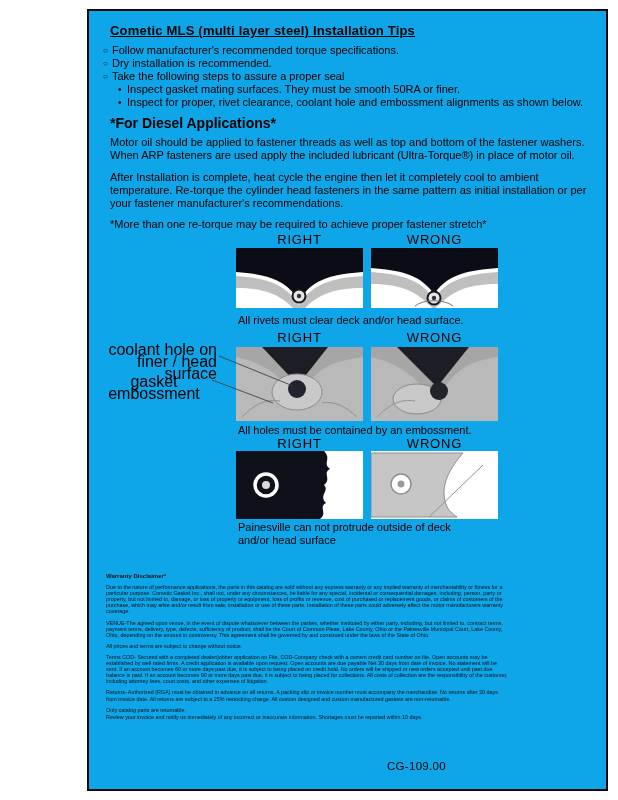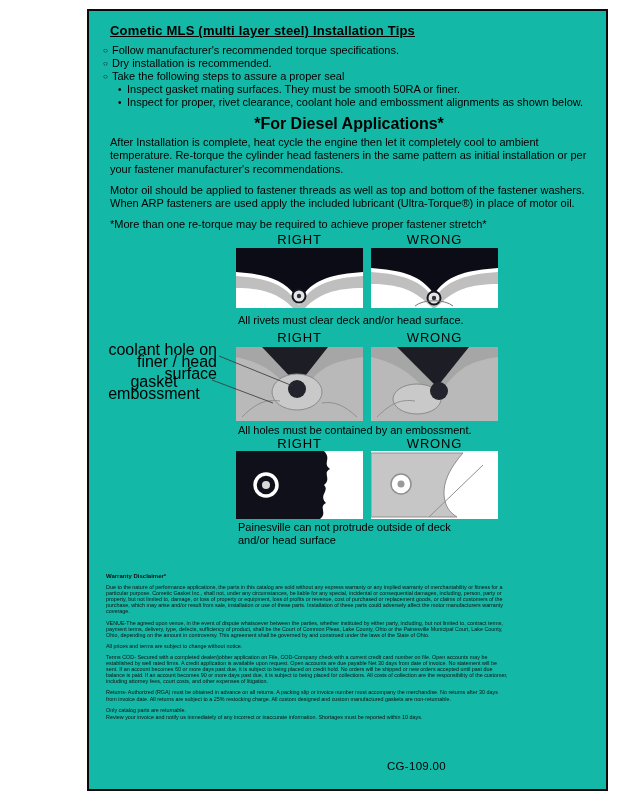--- a/index.html
+++ b/index.html
@@ -3,34 +3,34 @@
 <meta charset="utf-8">
 <style>
   * { margin:0; padding:0; box-sizing:border-box; }
   html,body { background:#fff; }
   body {
     width:618px; height:800px; position:relative;
     font-family:"Liberation Sans", sans-serif; color:#000;
   }
   .frame {
     position:absolute; left:87px; top:9px; width:521px; height:782px;
-    border:2px solid #0a0a0a; background:#14b8a6;
+    border:2px solid #0a0a0a; background:#0ea5e9;
   }
   .title {
     position:absolute; left:21px; top:12px;
     font-size:13px; font-weight:bold; text-decoration:underline;
     letter-spacing:0.2px; white-space:nowrap;
   }
   .tips { position:absolute; left:14px; top:33px; font-size:11px; line-height:13px; }
   .tip-row { display:flex; }
   .tip-row .marker { width:9px; font-size:8px; line-height:13px; flex:0 0 9px; }
   .tip-row.sub { margin-left:15px; }
   .tip-row.sub .marker { font-size:10px; }
   .diesel { position:absolute; left:21px; top:106px; width:478px; font-size:11px; line-height:13.2px; }
-  .diesel .dh { font-weight:bold; font-size:16px; margin-bottom:6px;text-align:center; }
+  .diesel .dh { font-weight:bold; font-size:14px; margin-bottom:6px; }
   .diesel p { margin:0 0 8px 0; }
   .diesel .note { margin-top:0; }
   .diagrams { position:absolute; left:0; top:218px; width:462px; height:325px; }
   .dlabel { position:absolute; width:127px; text-align:center; font-size:13px; letter-spacing:0.8px; }
   .dimg { position:absolute; width:127px; }
   .dimg svg { display:block; width:127px; }
   .caption { position:absolute; font-size:11px; line-height:12.5px; }
   .slabel { position:absolute; text-align:right; font-size:16px; line-height:12px; width:110px; }
   .pointer-overlay { position:absolute; left:0; top:0; width:519px; height:325px; pointer-events:none; }
   .warranty { position:absolute; left:17px; top:562px; width:402px; font-size:5.4px; line-height:6.1px; color:#111; }
@@ -64,22 +64,22 @@
       <span>Inspect gasket mating surfaces.  They must be smooth 50RA or finer.</span>
     </div>
     <div class="tip-row sub">
       <span class="marker">•</span>
       <span>Inspect for proper, rivet clearance, coolant hole and embossment alignments as shown below.</span>
     </div>
   </div>
 
   <div class="diesel">
     <div class="dh">*For Diesel Applications*</div>
+    <p>Motor oil should be applied to fastener threads as well as top and bottom of the fastener washers. When ARP fasteners are used apply the included lubricant (Ultra-Torque®) in place of motor oil.</p>
     <p>After Installation is complete, heat cycle the engine then let it completely cool to ambient temperature. Re-torque the cylinder head fasteners in the same pattern as initial installation or per your fastener manufacturer's recommendations.</p>
-    <p>Motor oil should be applied to fastener threads as well as top and bottom of the fastener washers. When ARP fasteners are used apply the included lubricant (Ultra-Torque®) in place of motor oil.</p>
     <p class="note">*More than one re-torque may be required to achieve proper fastener stretch*</p>
   </div>
 
   <div class="diagrams">
 
     <div class="dlabel" style="left:147px; top:3px;">RIGHT</div>
     <div class="dlabel" style="left:282px; top:3px;">WRONG</div>
     <div class="dimg" style="left:147px; top:19px;">
       <svg viewBox="0 0 127 60">
         <rect width="127" height="60" fill="#ffffff"></rect>

